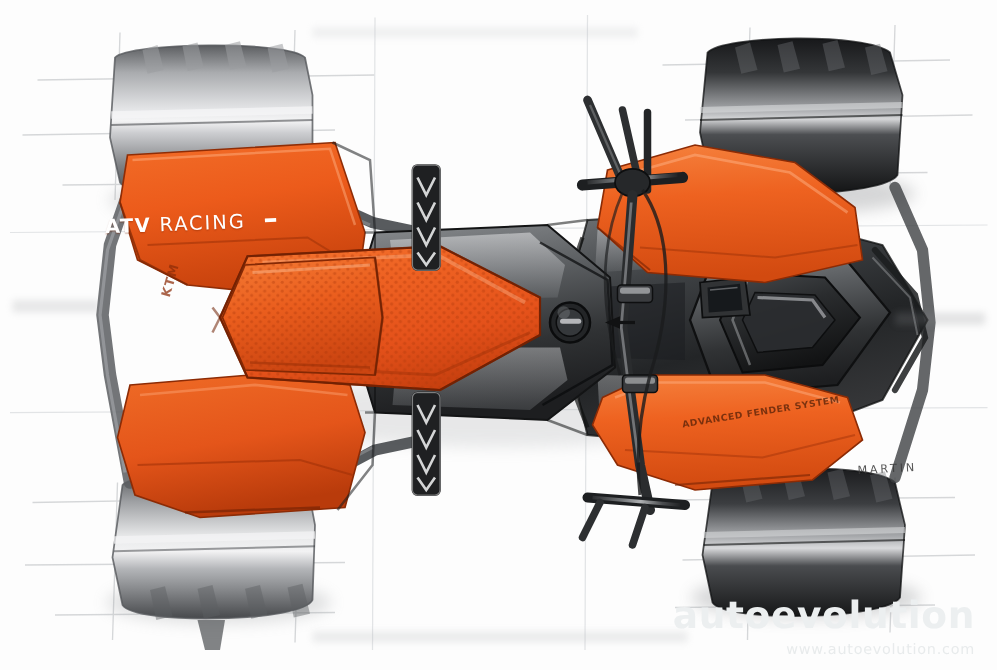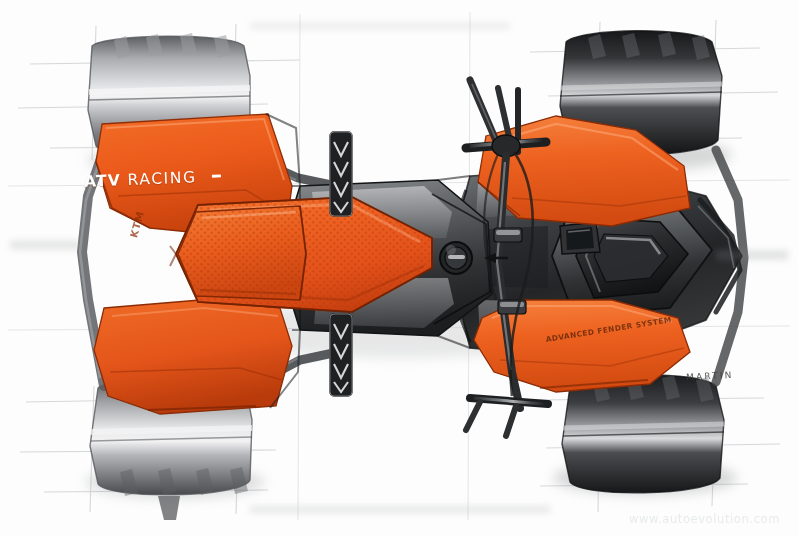--- a/index.html
+++ b/index.html
@@ -514,16 +514,17 @@
     <span class="dash"></span>
   </div>
 
   <div class="decal decal-ktm">KTM</div>
 
   <div class="decal decal-fender">ADVANCED FENDER SYSTEM</div>
 
   <div class="sig">MARTIN</div>
 
   <div class="wm-wrap">
+    <div class="wm-big">autoevolution</div>
     <div class="wm-small">www.autoevolution.com</div>
   </div>
 
 </div>
 
 </body></html>

